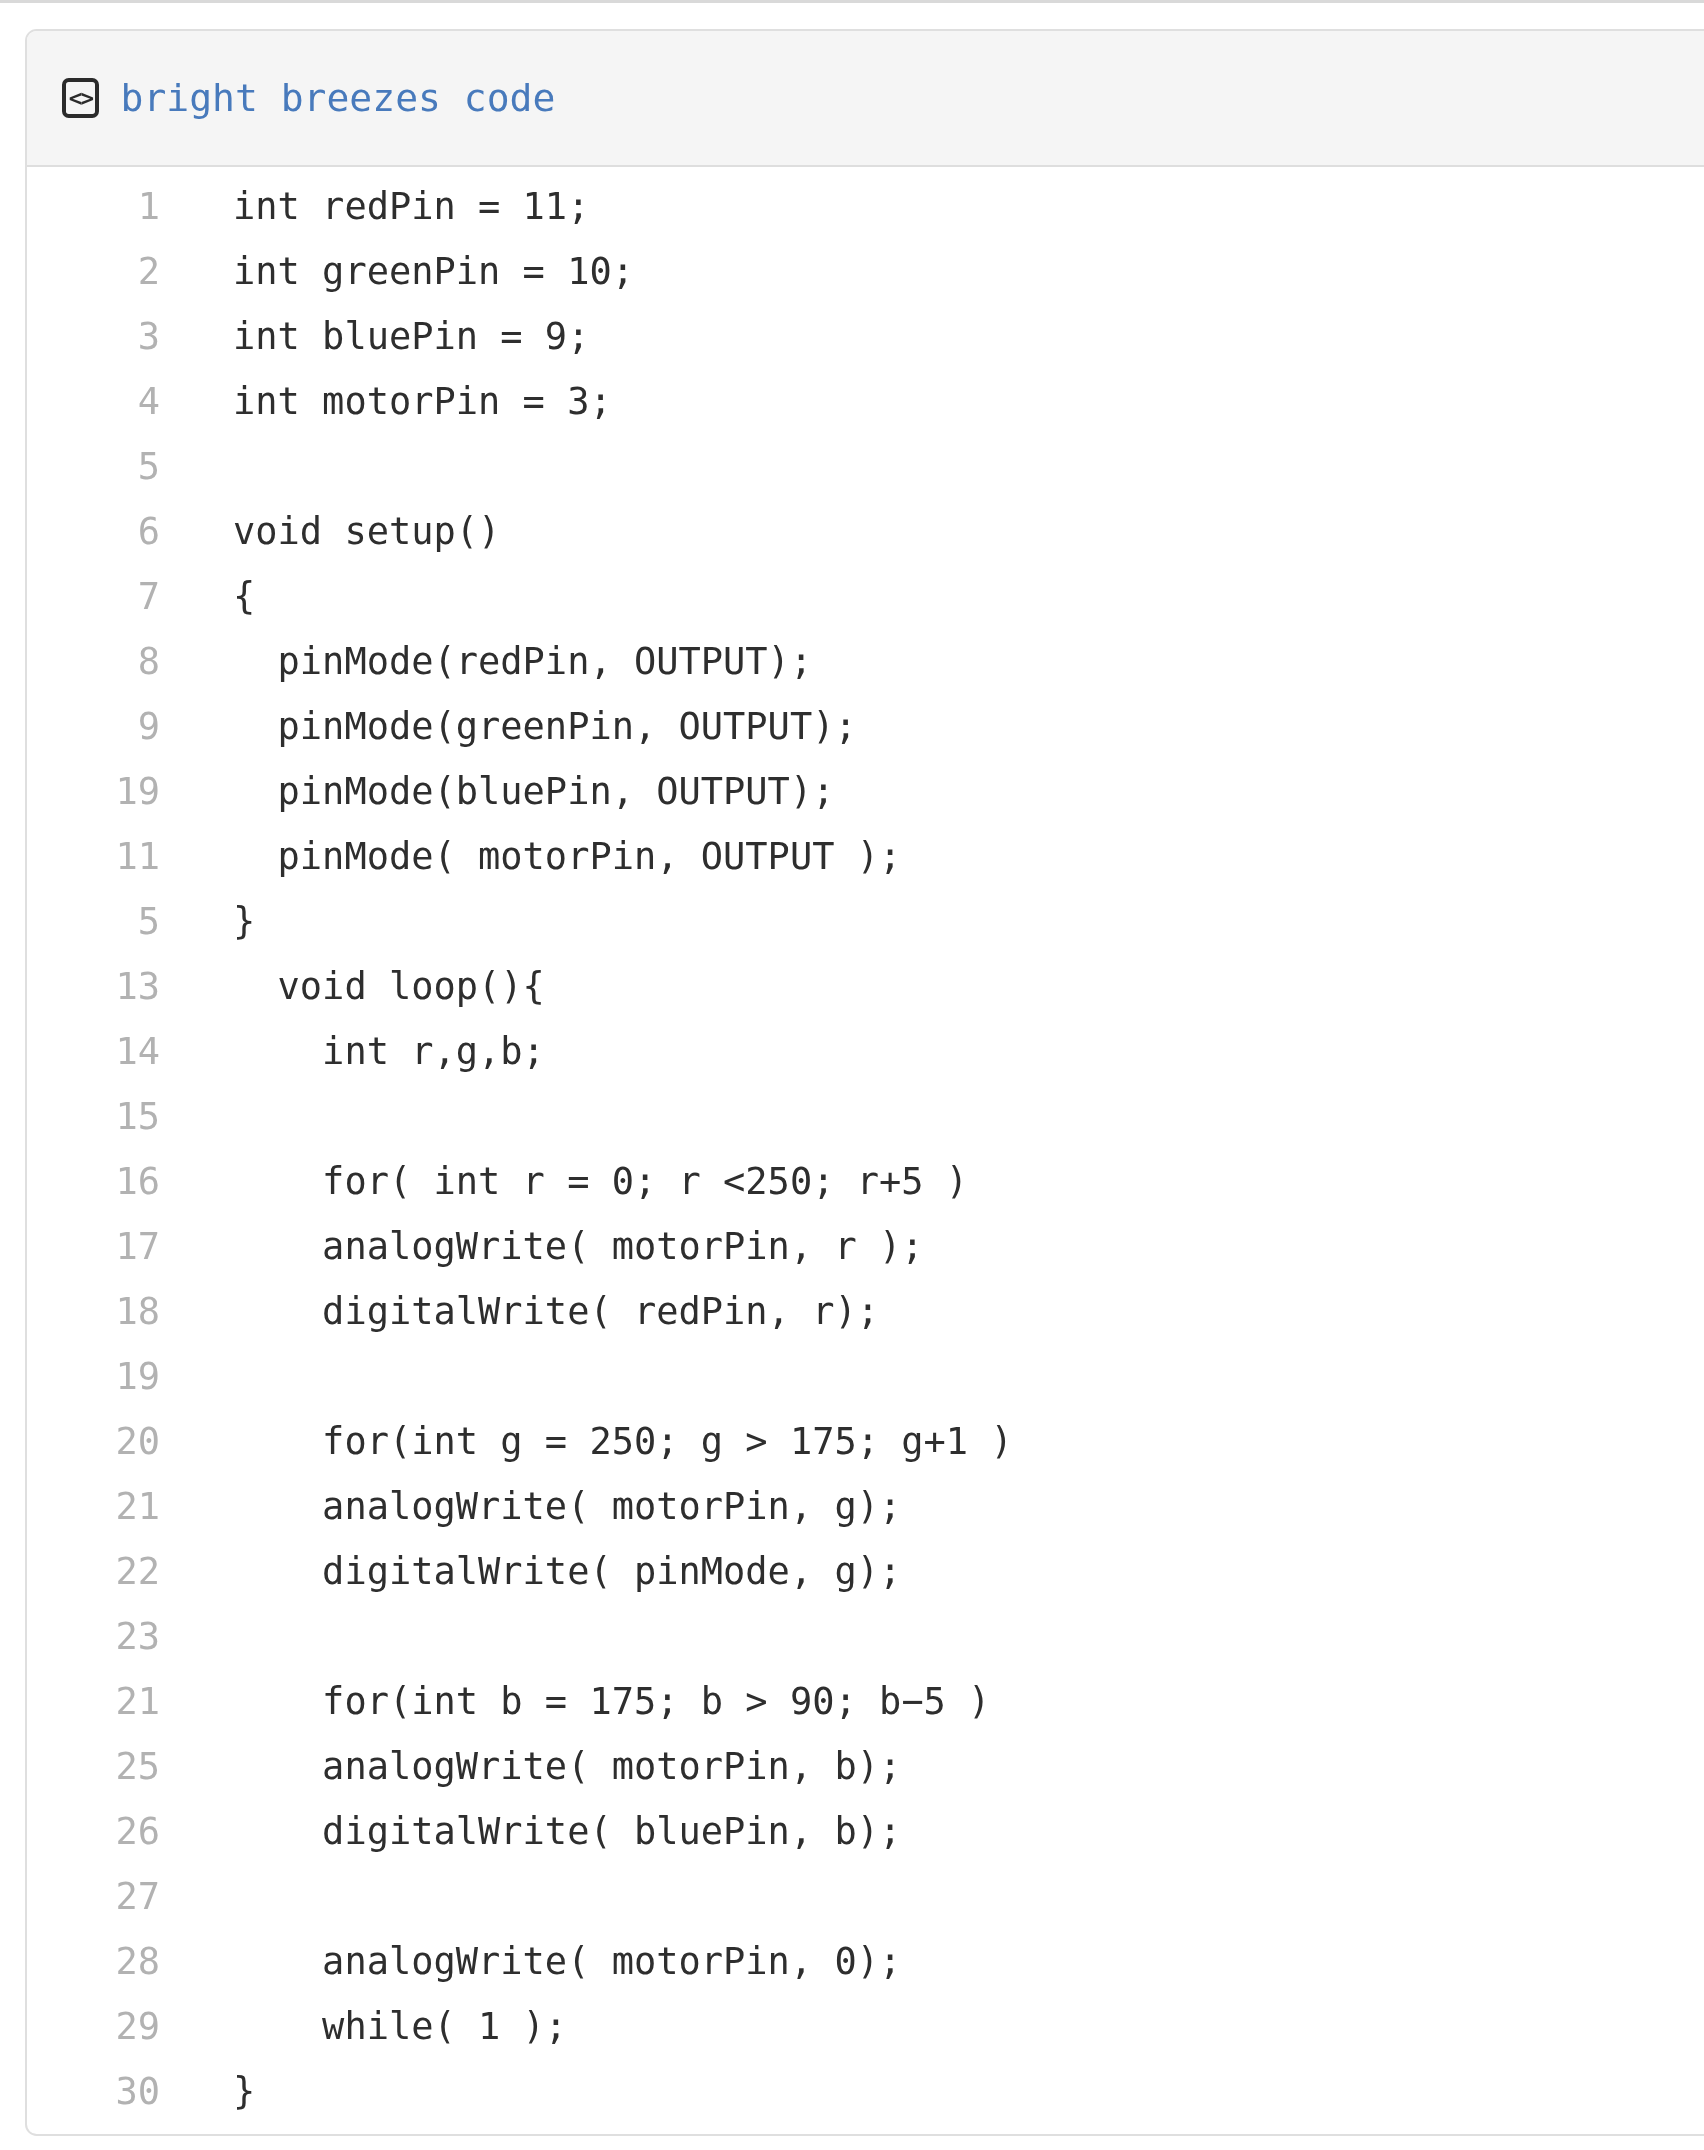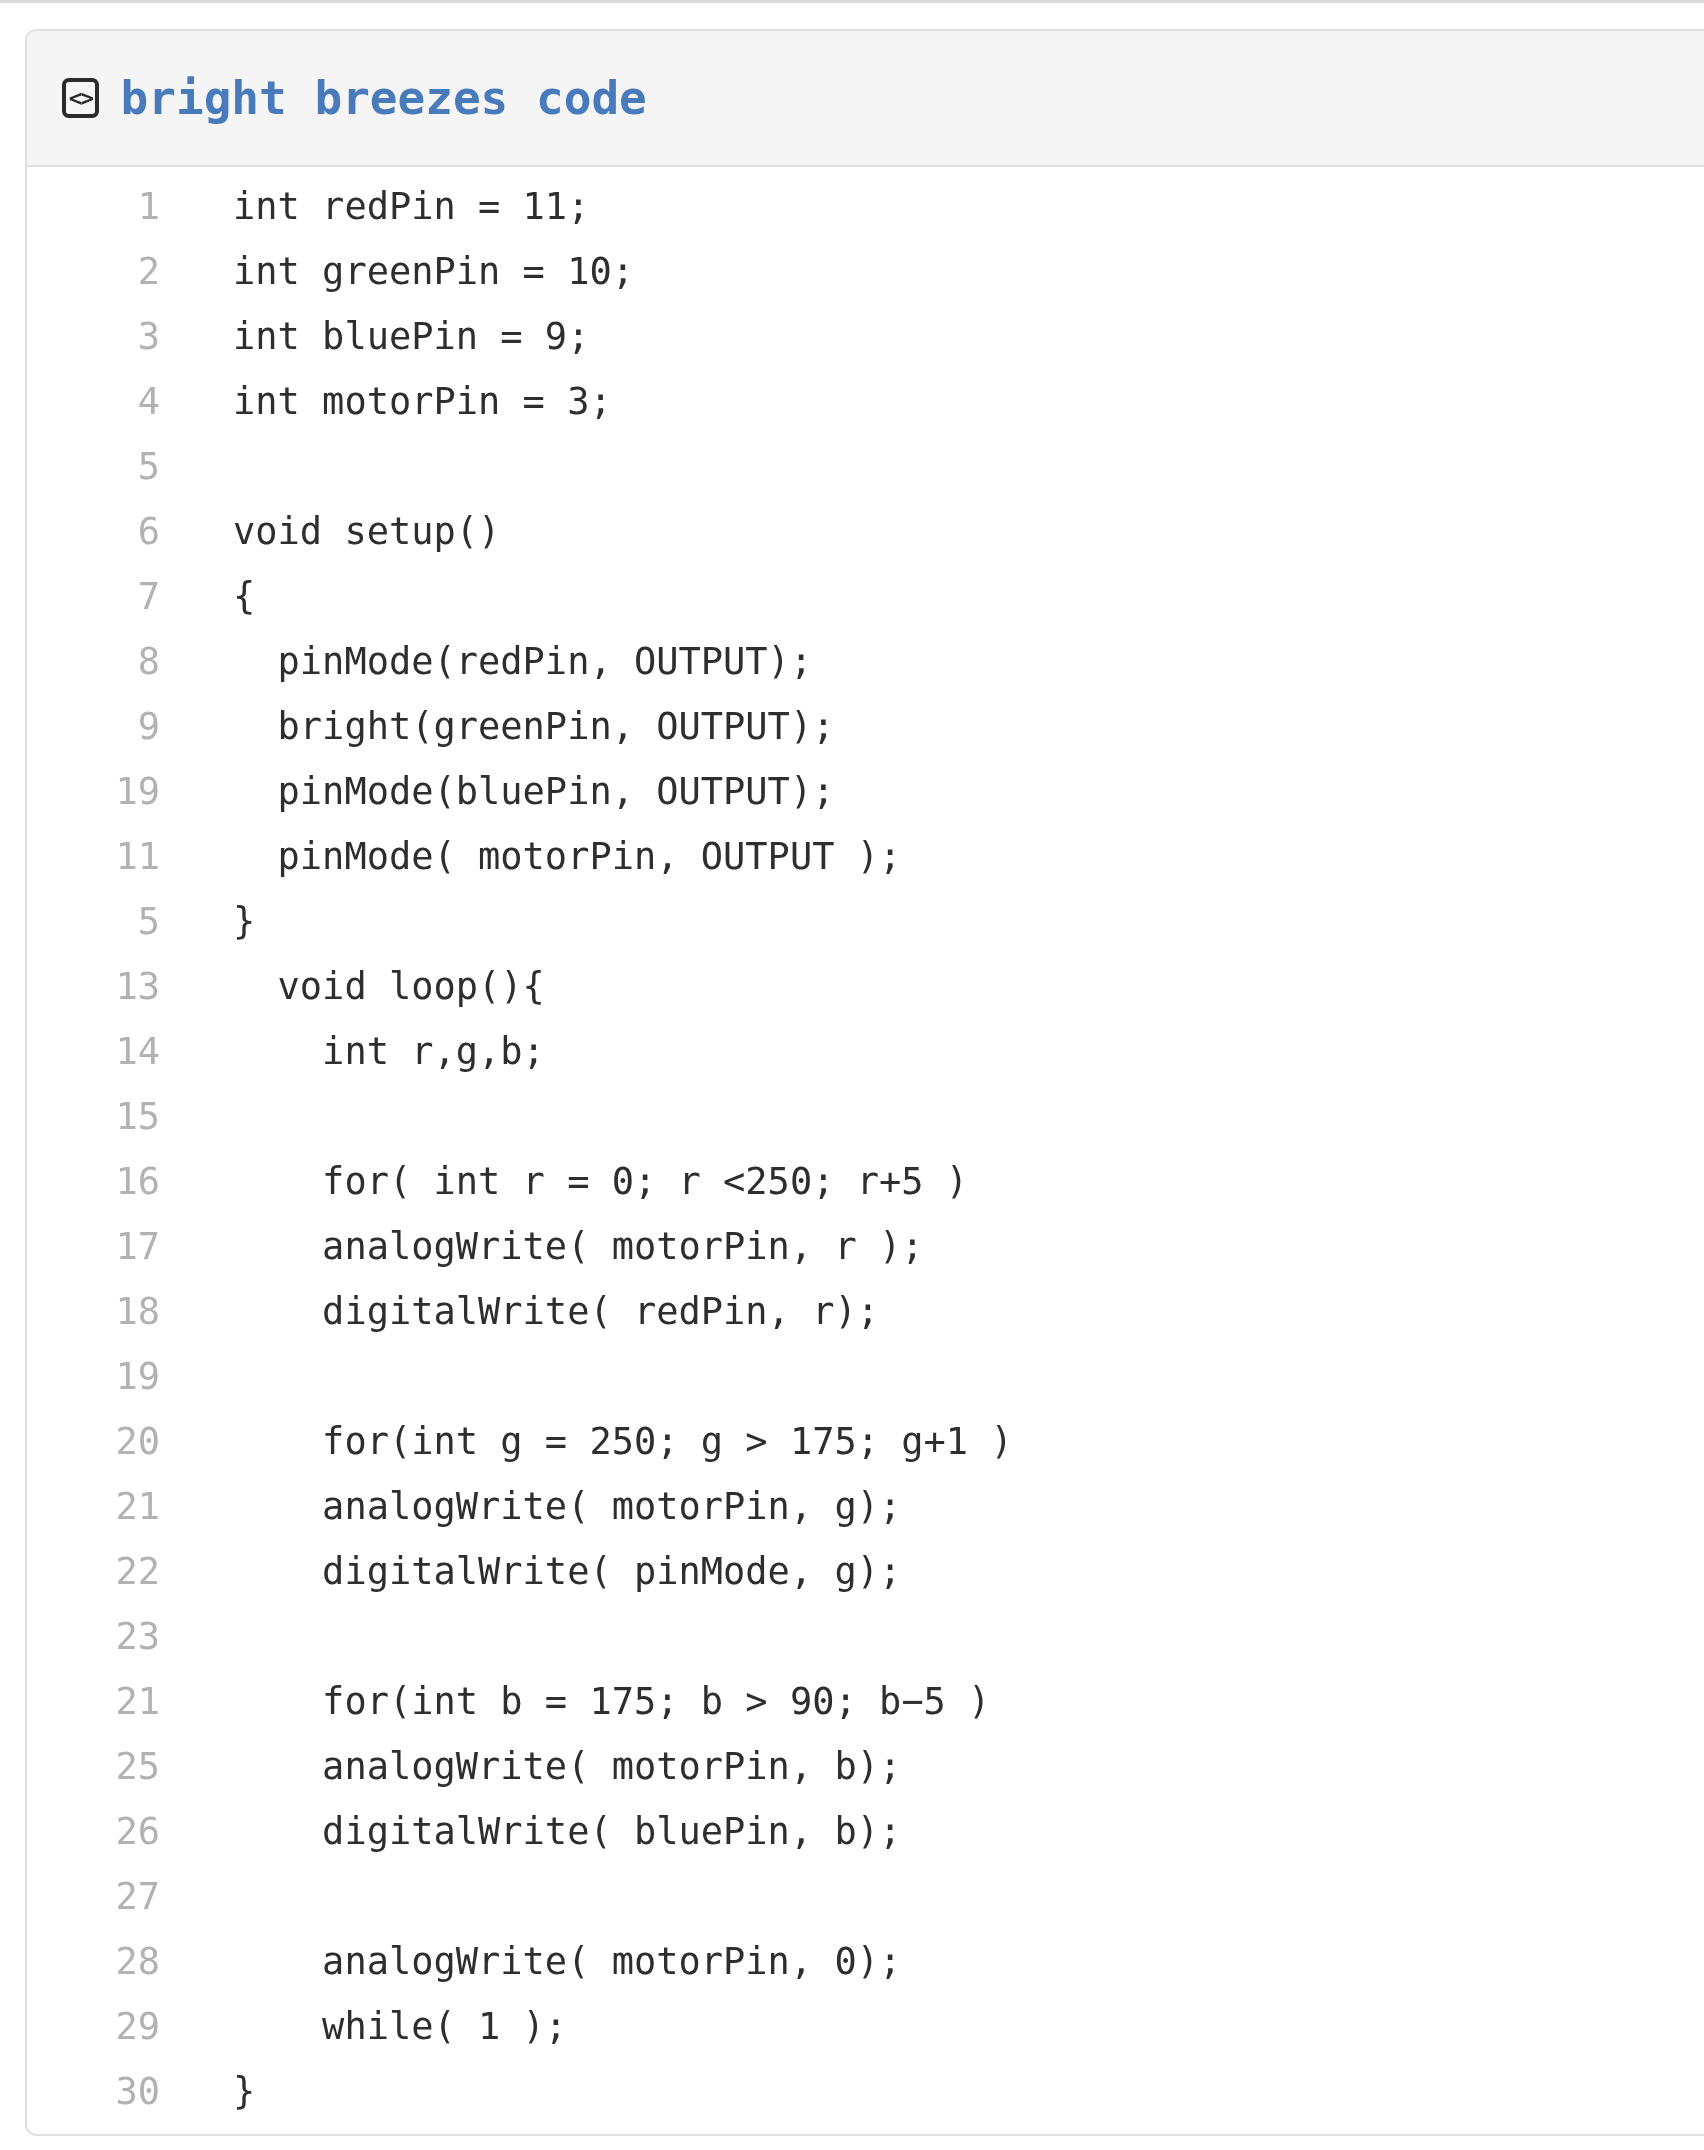--- a/index.html
+++ b/index.html
@@ -48,22 +48,22 @@
     border-radius:6.7px;
     color:var(--icon-dark);
     font-weight:bold;
     font-size:22.5px;
     display:flex;align-items:center;justify-content:center;
     letter-spacing:-1.7px;
     margin-right:21.6px;
     flex:0 0 auto;
   }
   .card-title{
-    font-size:46px;
-    font-weight:bold;
+    font-size:38px;
+    font-weight:normal;
     color:var(--title-blue);
     text-decoration:none;
     white-space:nowrap;
   }
   .code-body{
     padding:6.7px 0 5px 0;
   }
   .code-line{
     display:flex;
     height:65px;
@@ -121,21 +121,21 @@
       <div class="code-line">
         <span class="line-num">7</span>
         <span class="line-text">{</span>
       </div>
       <div class="code-line">
         <span class="line-num">8</span>
         <span class="line-text">  pinMode(redPin, OUTPUT);</span>
       </div>
       <div class="code-line">
         <span class="line-num">9</span>
-        <span class="line-text">  bright(greenPin, OUTPUT);</span>
+        <span class="line-text">  pinMode(greenPin, OUTPUT);</span>
       </div>
       <div class="code-line">
         <span class="line-num">19</span>
         <span class="line-text">  pinMode(bluePin, OUTPUT);</span>
       </div>
       <div class="code-line">
         <span class="line-num">11</span>
         <span class="line-text">  pinMode( motorPin, OUTPUT );</span>
       </div>
       <div class="code-line">

